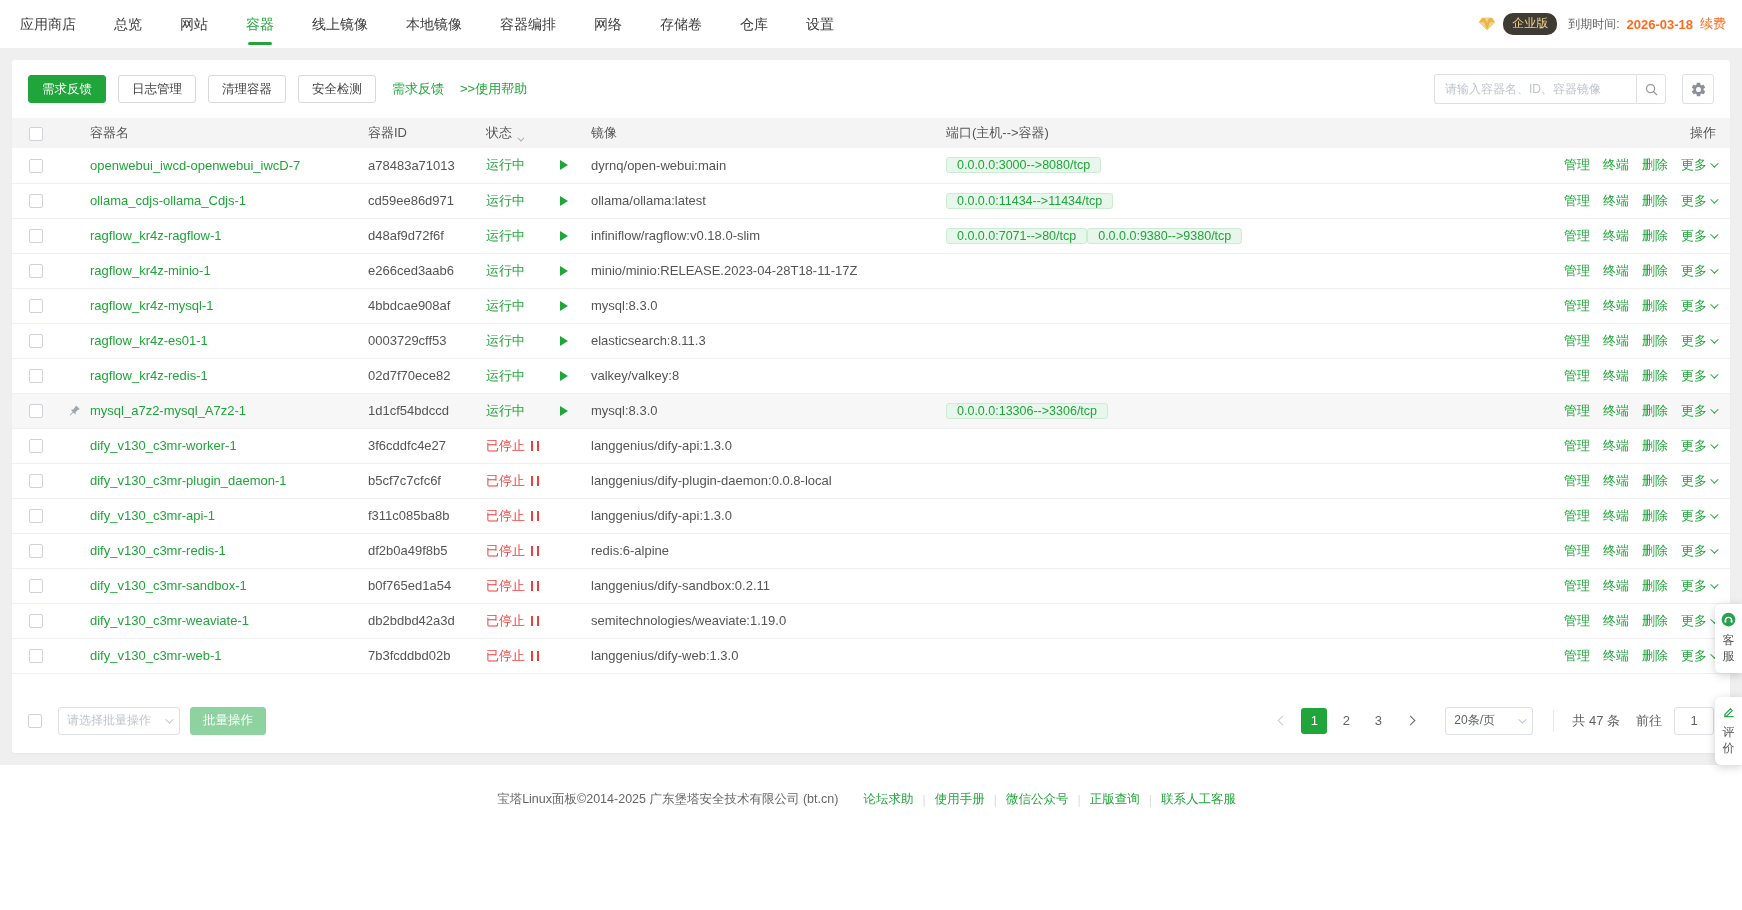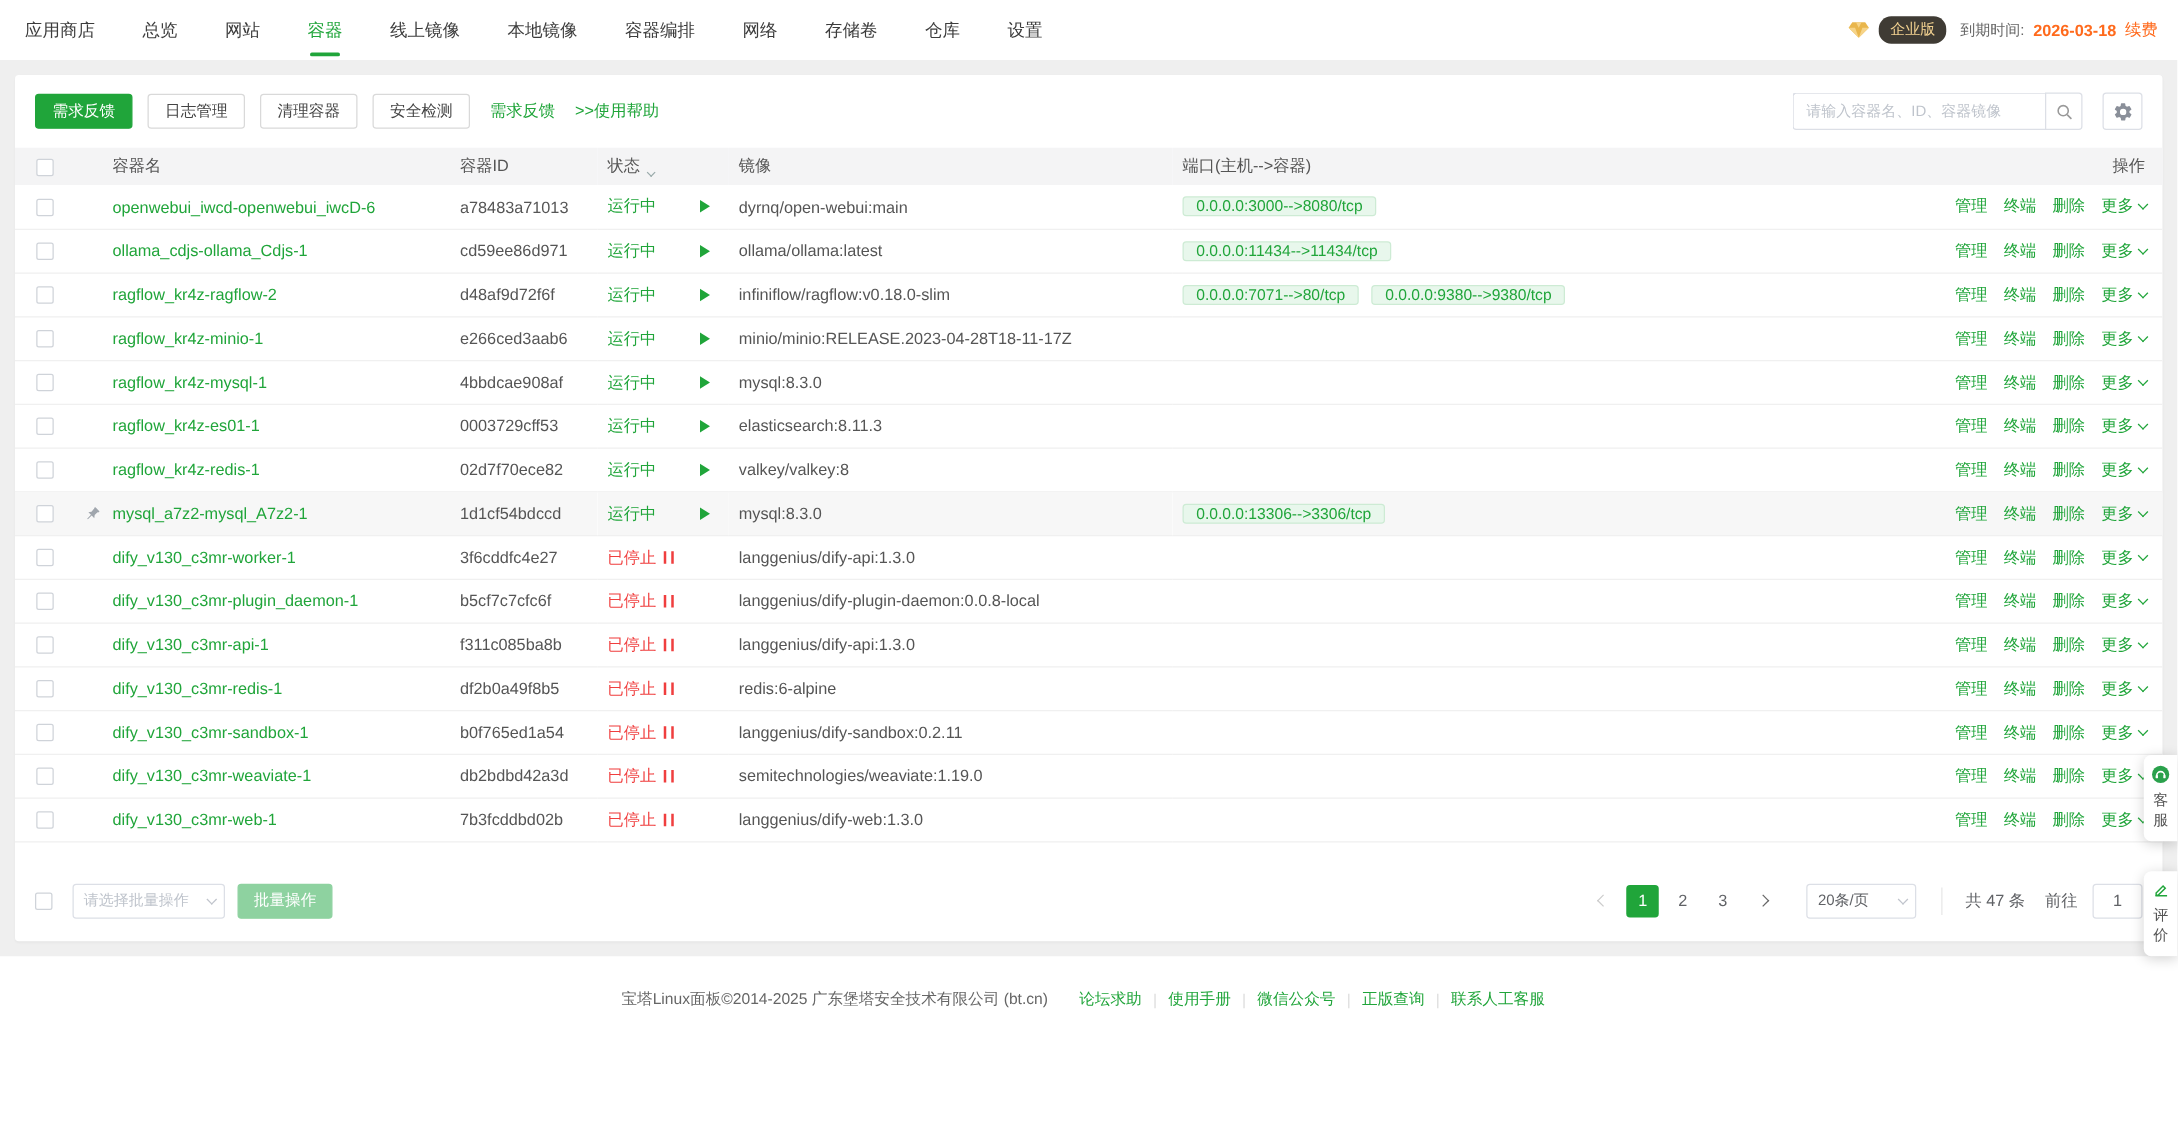--- a/index.html
+++ b/index.html
@@ -60,21 +60,21 @@
   tr.pinned .pin{ display:block; }
   .name-link{ color:var(--green); font-size:13px; }
   .status{ display:inline-flex; align-items:center; gap:6px; }
   .status.running{ color:var(--green);gap:35px; }
   .status.stopped{ color:var(--red); }
   .play-icon{ display:inline-block; width:0; height:0; border-left:8px solid currentColor;
     border-top:5px solid transparent; border-bottom:5px solid transparent; }
   .pause-icon{ display:inline-block; width:8px; height:10px;
     border-left:2.5px solid currentColor; border-right:2.5px solid currentColor; }
   .port-badge{ display:inline-block; background:#e8f7ec; border:1px solid #cdebd4; color:var(--green);
-    border-radius:3px; padding:0 10px; font-size:12.5px; margin-right:10px; }
+    border-radius:3px; padding:0 10px; font-size:12.5px; }
   td.cell-ops{ padding-right:14px; }
   .ops-inner{ display:flex; justify-content:flex-end; align-items:center; gap:13px; }
   th.th-ops{ text-align:right; padding-right:14px; }
   .op-link{ color:var(--green); font-size:13px; display:inline-flex; align-items:center; gap:3px; }
 
   .chev{ display:inline-block; width:6px; height:6px; border-right:1.4px solid currentColor;
     border-bottom:1.4px solid currentColor; }
   .chev-down{ transform:rotate(45deg) translateY(-2px); }
   .chev-left{ transform:rotate(135deg); }
   .chev-right{ transform:rotate(-45deg); }
@@ -214,21 +214,21 @@
               <th>镜像</th>
               <th>端口(主机--&gt;容器)</th>
               <th class="th-ops">操作</th>
             </tr>
           </thead>
           <tbody>
               <tr>
     <td class="col-check"><input type="checkbox" style=""></td>
     <td class="cell-name">
       
-      <a class="name-link">openwebui_iwcd-openwebui_iwcD-6</a>
+      <a class="name-link">openwebui_iwcd-openwebui_iwcD-7</a>
     </td>
     <td class="cell-id">a78483a71013</td>
     <td class="cell-status">
       <span class="status running">
         <span class="status-text">运行中</span>
         <i class="play-icon"></i>
 
       </span>
     </td>
     <td class="cell-image">dyrnq/open-webui:main</td>
@@ -264,21 +264,21 @@
                     <a class="op-link">终端</a>
                     <a class="op-link">删除</a>
                     <a class="op-link">更多<i class="chev chev-down"></i></a>
                   </span>
                 </td>
   </tr>
               <tr>
     <td class="col-check"><input type="checkbox" style=""></td>
     <td class="cell-name">
       
-      <a class="name-link">ragflow_kr4z-ragflow-2</a>
+      <a class="name-link">ragflow_kr4z-ragflow-1</a>
     </td>
     <td class="cell-id">d48af9d72f6f</td>
     <td class="cell-status">
       <span class="status running">
         <span class="status-text">运行中</span>
         <i class="play-icon"></i>
 
       </span>
     </td>
     <td class="cell-image">infiniflow/ragflow:v0.18.0-slim</td>

